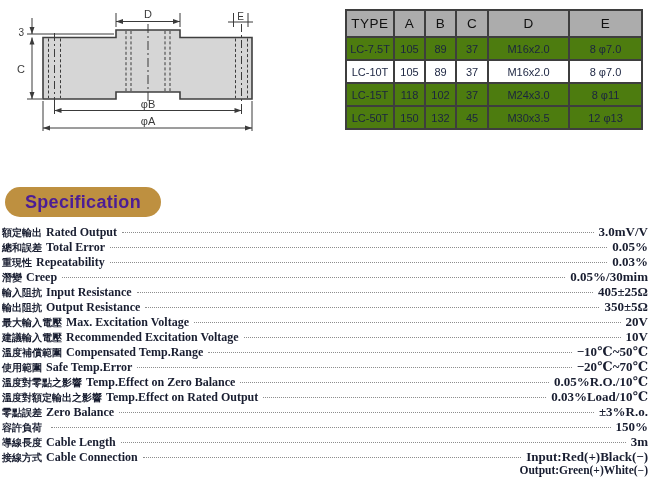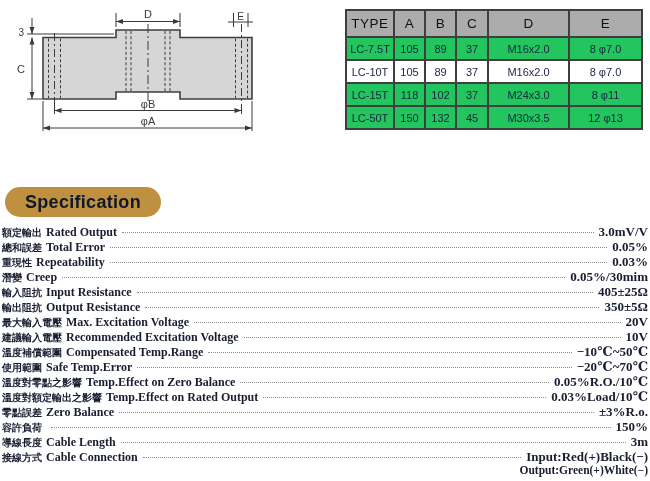--- a/index.html
+++ b/index.html
@@ -12,29 +12,29 @@
 
   
   .dim-table-wrap { position:absolute; left:345px; top:9px; }
   table.dim { border-collapse:collapse; table-layout:fixed; }
   table.dim th, table.dim td {
     border:2px solid #3e3e3e; text-align:center; vertical-align:middle;
     font-weight:normal; color:#1b2440; white-space:nowrap;
   }
   table.dim th { background:#acacac; color:#111111; height:27px; font-size:13.5px; letter-spacing:.5px; }
   table.dim td { height:23px; font-size:11px; }
-  table.dim tr.alt td { background:#22c55e; }
+  table.dim tr.alt td { background:#4d7c0f; }
   table.dim tr.plain td { background:#ffffff; }
   .c-type{width:48px}.c-a{width:31px}.c-b{width:31px}.c-c{width:32px}.c-d{width:81px}.c-e{width:73px}
 
   
   .spec-badge {
     position:absolute; left:5px; top:187px; height:30px; line-height:30px;
     padding:0 20px; border-radius:15px; background:#be9040;
-    color:#0f172a; font-size:18px; font-weight:bold; letter-spacing:.3px;
+    color:#4c1d95; font-size:18px; font-weight:bold; letter-spacing:.3px;
   }
   .spec-rows { position:absolute; left:2px; top:224px; width:646px; }
   .spec-row { display:flex; align-items:baseline; height:15px;
               font-family:"Liberation Serif","DejaVu Serif",serif; color:#181d30; }
   .spec-row .zh { font-size:10px; font-weight:bold; margin-right:4px; white-space:nowrap;
                   font-family:Liberation Serif, serif; }
   .spec-row .en { font-size:12px; font-weight:bold; white-space:nowrap; }
   .spec-row .leader { flex:1 1 auto; border-bottom:1.5px dotted #8d8d8d;
                       margin:0 5px; transform:translateY(-3px); min-width:10px; }
   .spec-row .val { font-size:13px; font-weight:bold; white-space:nowrap; }

